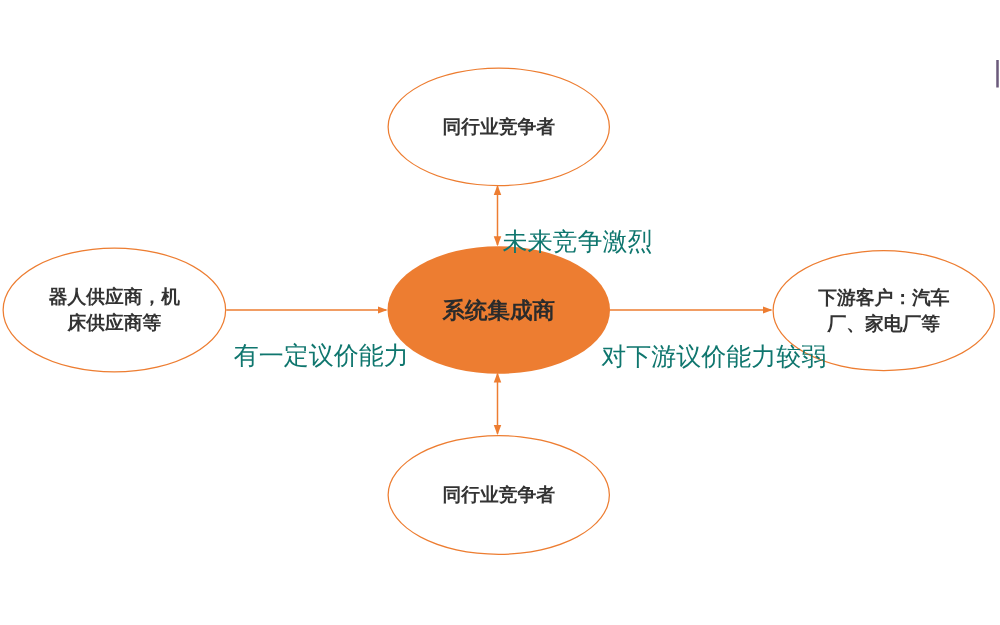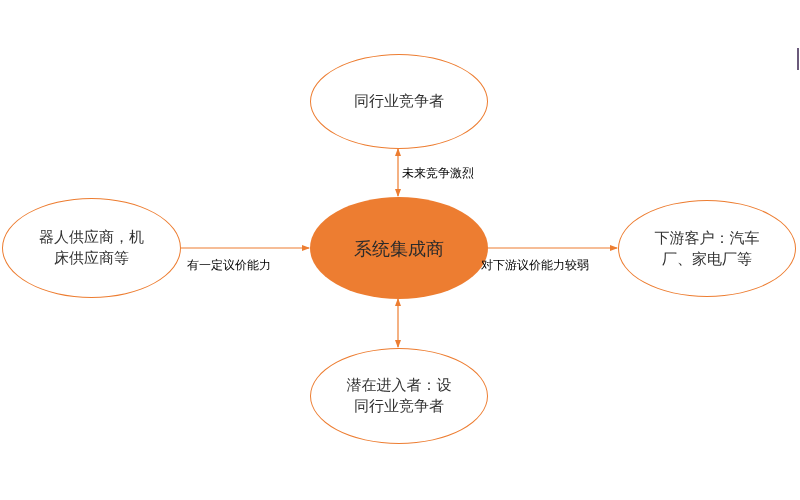--- a/index.html
+++ b/index.html
@@ -35,27 +35,29 @@
       border: 1.3px solid #ED7D31;
       background: #ffffff;
     }
     .node.filled {
       background: #ED7D31;
       color: #2b2b2b;
       font-size: 18px;
     }
     .node .label {
       display: block;
+      font-weight: bold;
     }
     .edge-label {
       position: absolute;
-      font-size: 12px;
-      color: #000000;
+      font-size: 20px;
+      color: #0f766e;
       white-space: nowrap;
       line-height: 18px;
+      margin-top: 20px;
     }
     .right-bar {
       position: absolute;
       left: 797px;
       top: 48px;
       width: 1.5px;
       height: 22px;
       background: #6b5a7b;
     }
   </style>
@@ -98,21 +100,20 @@
 
 <div class="node outline" style="left:618px; top:200px; width:178px; height:97px;">
   <span class="label">
     <span style="display:block">下游客户：汽车</span>
     <span style="display:block">厂、家电厂等</span>
   </span>
 </div>
 
 <div class="node outline" style="left:310px; top:348px; width:178px; height:96px;">
   <span class="label">
-    <span style="display:block">潜在进入者：设</span>
     <span style="display:block">同行业竞争者</span>
   </span>
 </div>
 
 <div class="edge-label" style="left:402px; top:164px;">未来竞争激烈</div>
 <div class="edge-label" style="left:187px; top:256px;font-family:Liberation Serif, serif;">有一定议价能力</div>
 <div class="edge-label" style="left:481px; top:256px;">对下游议价能力较弱</div>
 
 <div class="right-bar"></div>
 

